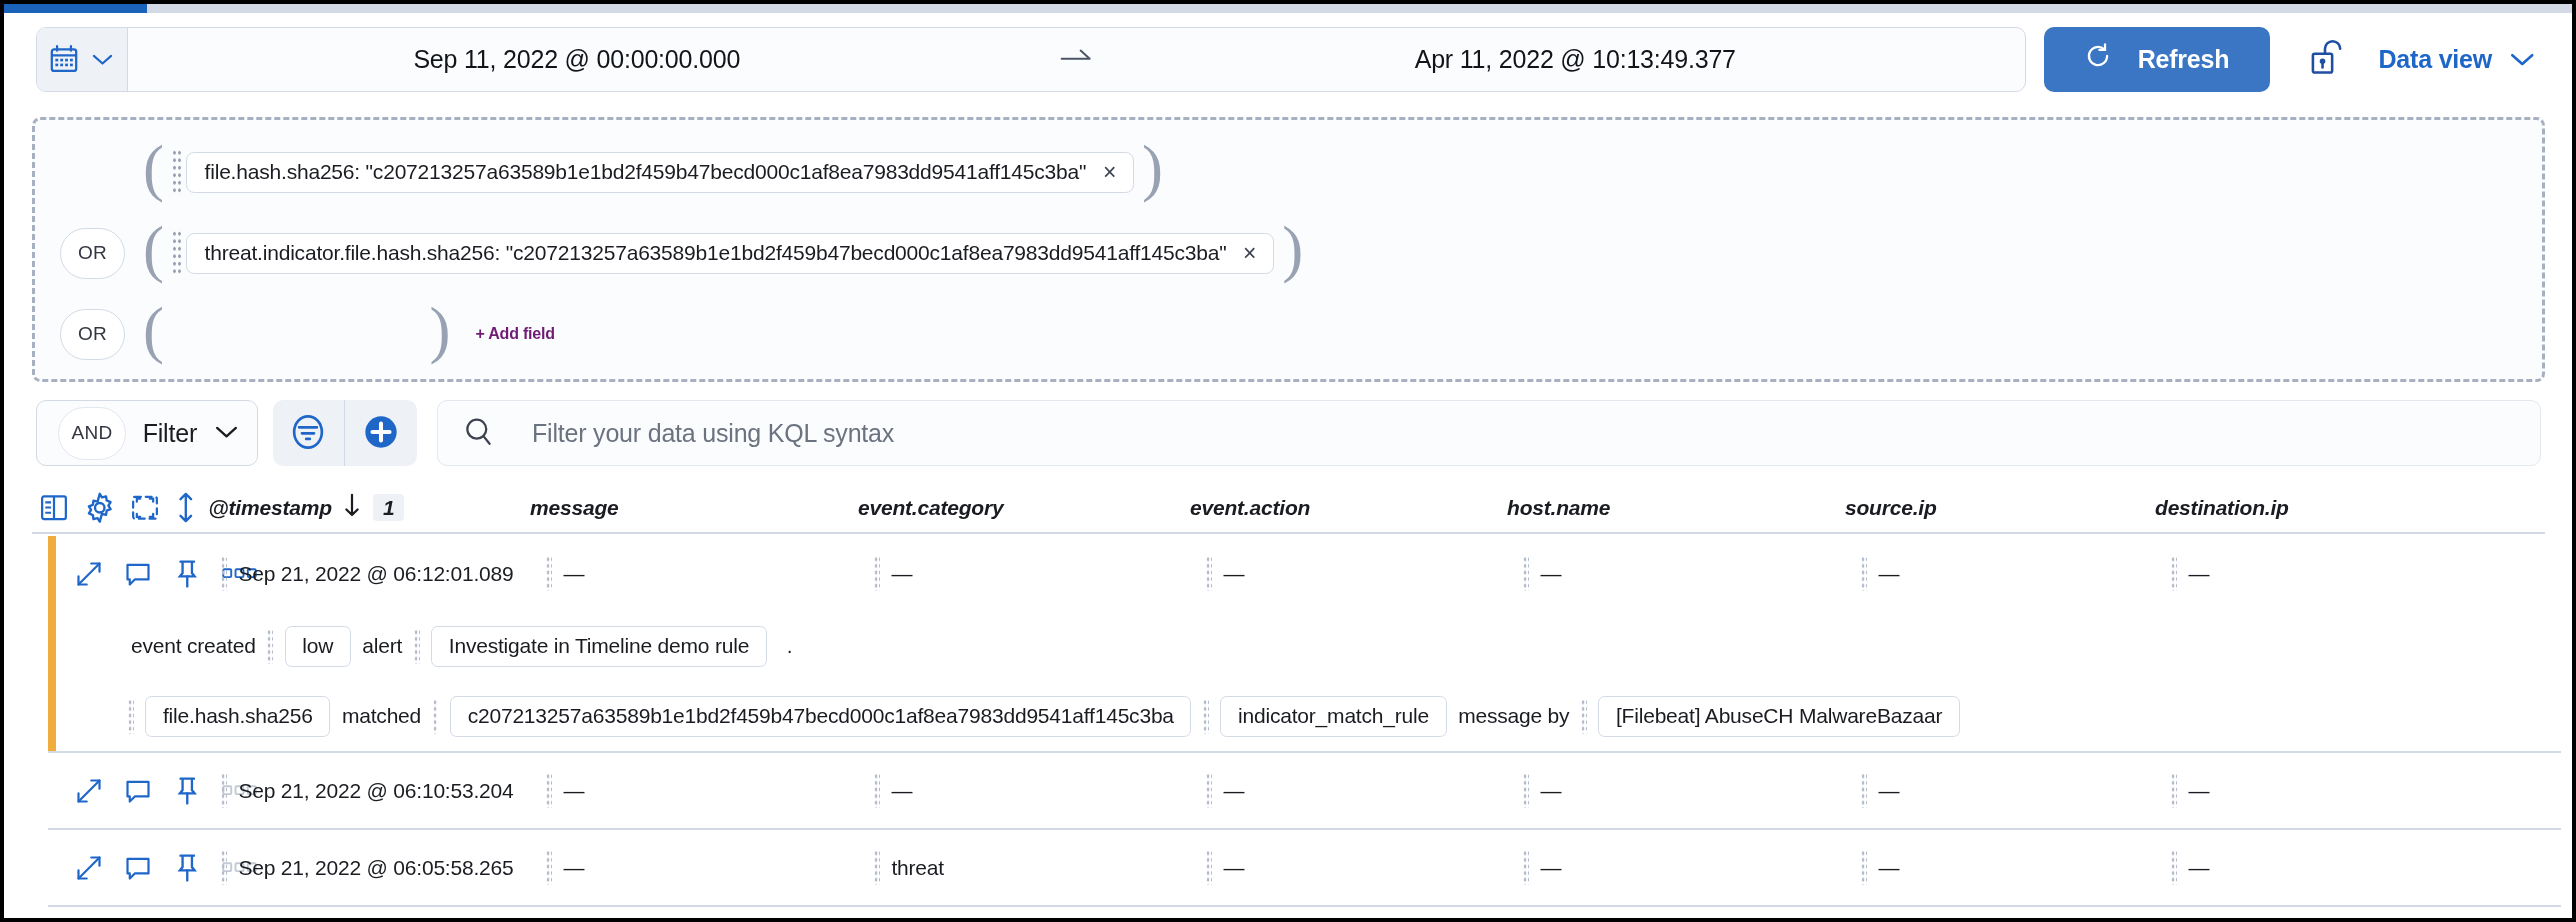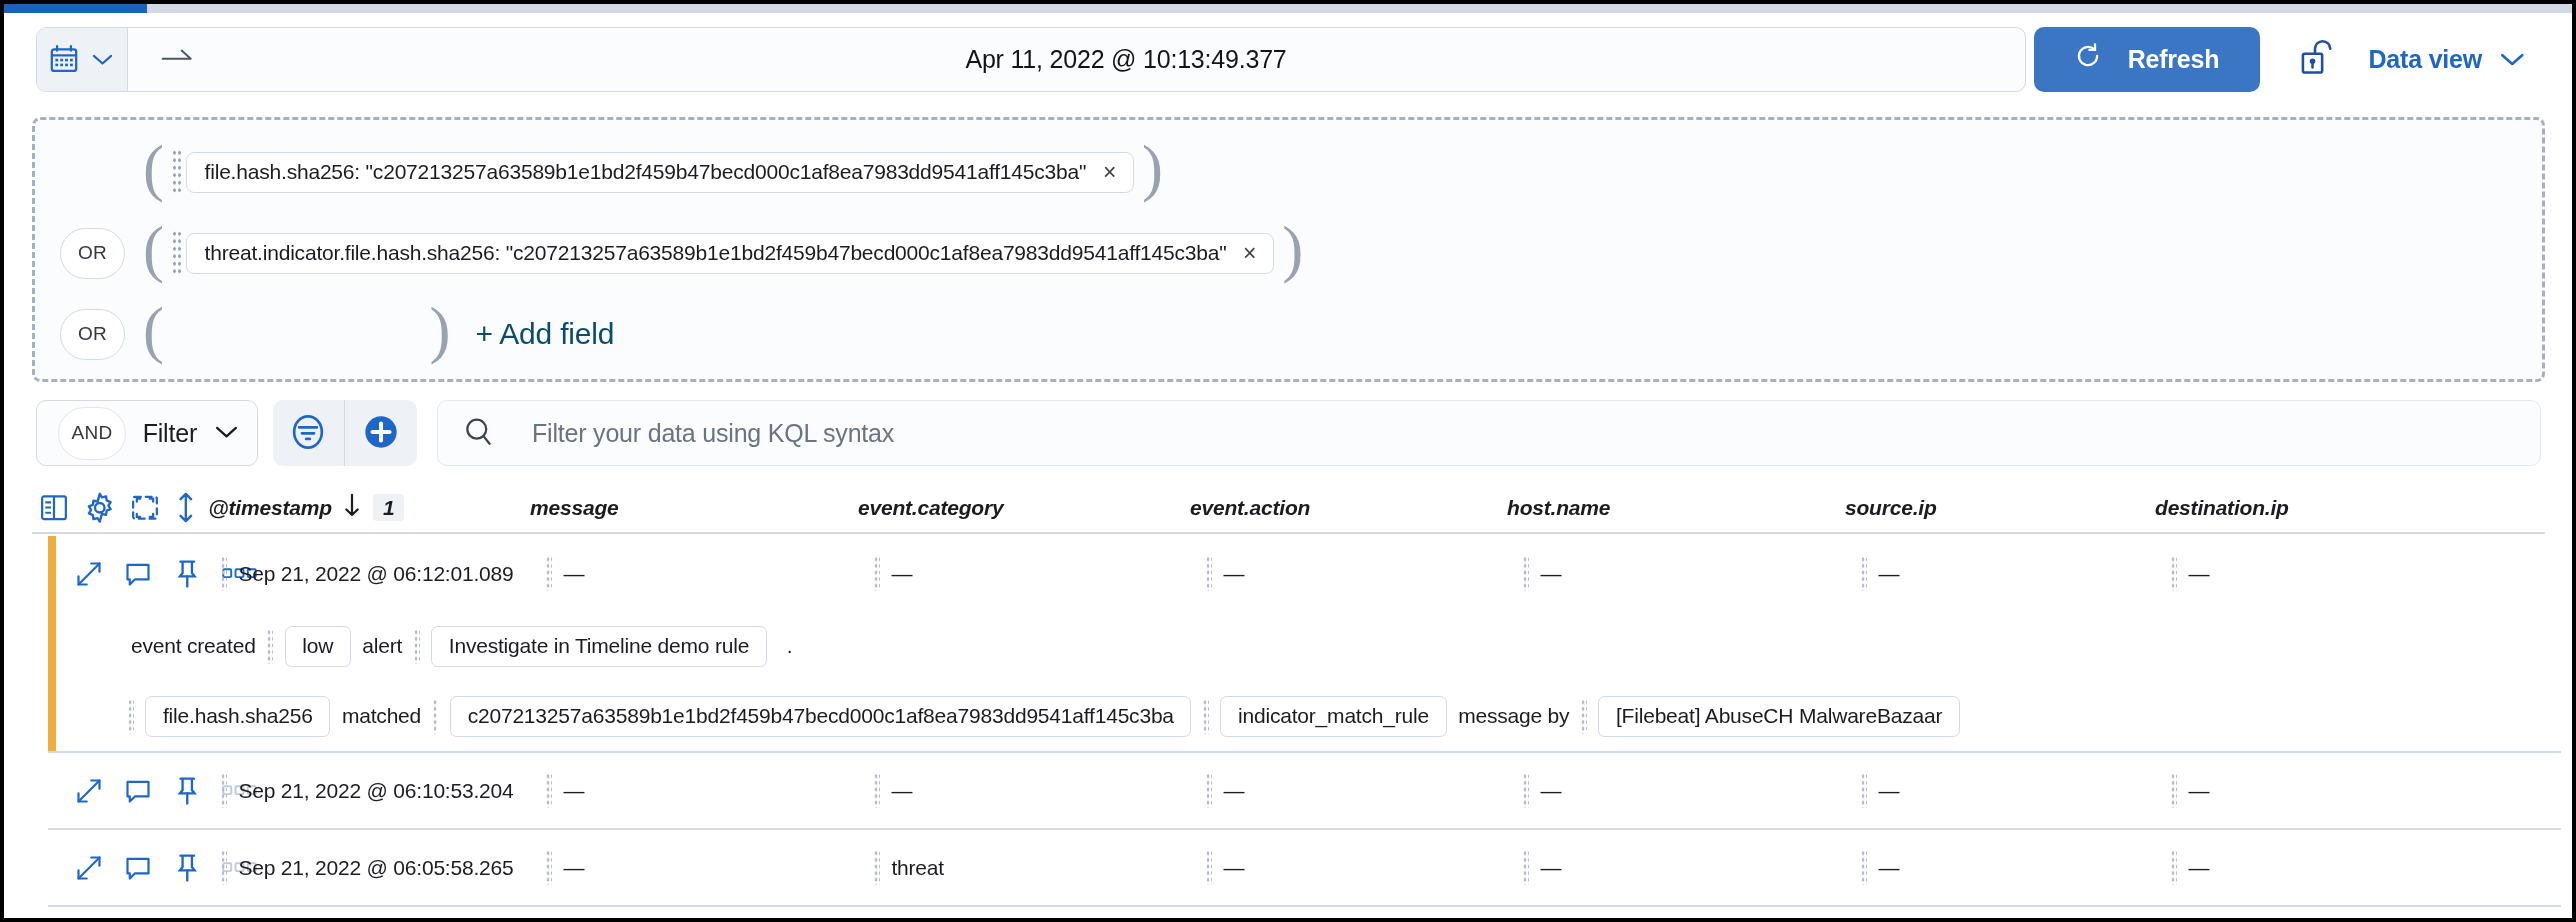--- a/index.html
+++ b/index.html
@@ -59,21 +59,21 @@
     display: flex; align-items: center; justify-content: center;
     font-size: 25px; color: #111418;
     cursor: text;
     letter-spacing: -0.2px;
   }
   .dp-arrow {
     width: 100px;
     display: flex; align-items: center; justify-content: center;
   }
   .refresh-btn {
-    margin-left: 8px;
+    margin-left: 18px;
     width: 226px; height: 65px;
     background: #3a76c4;
     color: #ffffff;
     border: none; border-radius: 10px;
     font-size: 25px; font-weight: 700;
     font-family: "Liberation Sans", sans-serif;
     display: flex; align-items: center; justify-content: center;
     gap: 26px;
     cursor: pointer;
     letter-spacing: -0.2px;
@@ -147,21 +147,21 @@
     white-space: nowrap;
     cursor: text;
     letter-spacing: -0.2px;
   }
   .pill-x {
     color: #3d4351; font-size: 23px; line-height: 1;
     cursor: pointer;
     font-weight: 300;
   }
   .add-field {
-    color: #0c4a6e; font-size: 30px; font-weight: 400;
+    color: #701a75; font-size: 16px; font-weight: 700;
     cursor: pointer; background: none; border: none;
     font-family: "Liberation Sans", sans-serif;
     letter-spacing: -0.2px;
     margin-left: 11.6px;
   }
   .empty-gap { width: 249px; flex: 0 0 auto; }
 
   
   .filterrow {
     position: absolute; top: 396px; left: 31.5px;
@@ -322,20 +322,21 @@
                 <rect x="11.2" y="10.6" width="1.5" height="1.4"></rect>
             </g>
           </svg>
         </span>
         <span class="chev-small">
           <svg width="23" height="15" viewBox="0 0 16 10" fill="none" stroke="#1f66c9" stroke-width="1.5" stroke-linecap="round" stroke-linejoin="round">
             <path d="M2 2.5L8 7.8L14 2.5"></path>
           </svg>
         </span>
       </div>
+      <div class="dp-start">Sep 11, 2022 @ 00:00:00.000</div>
       <div class="dp-arrow">
         <svg width="33" height="21.6" viewBox="0 0 20 13" fill="none" stroke="#4b5563" stroke-width="1.2" stroke-linecap="round" stroke-linejoin="round">
           <path d="M1 6.5h17M12.5 1.5L18 6.5"></path>
         </svg>
       </div>
       <div class="dp-end">Apr 11, 2022 @ 10:13:49.377</div>
     </div>
 
     <button class="refresh-btn">
       <span>

